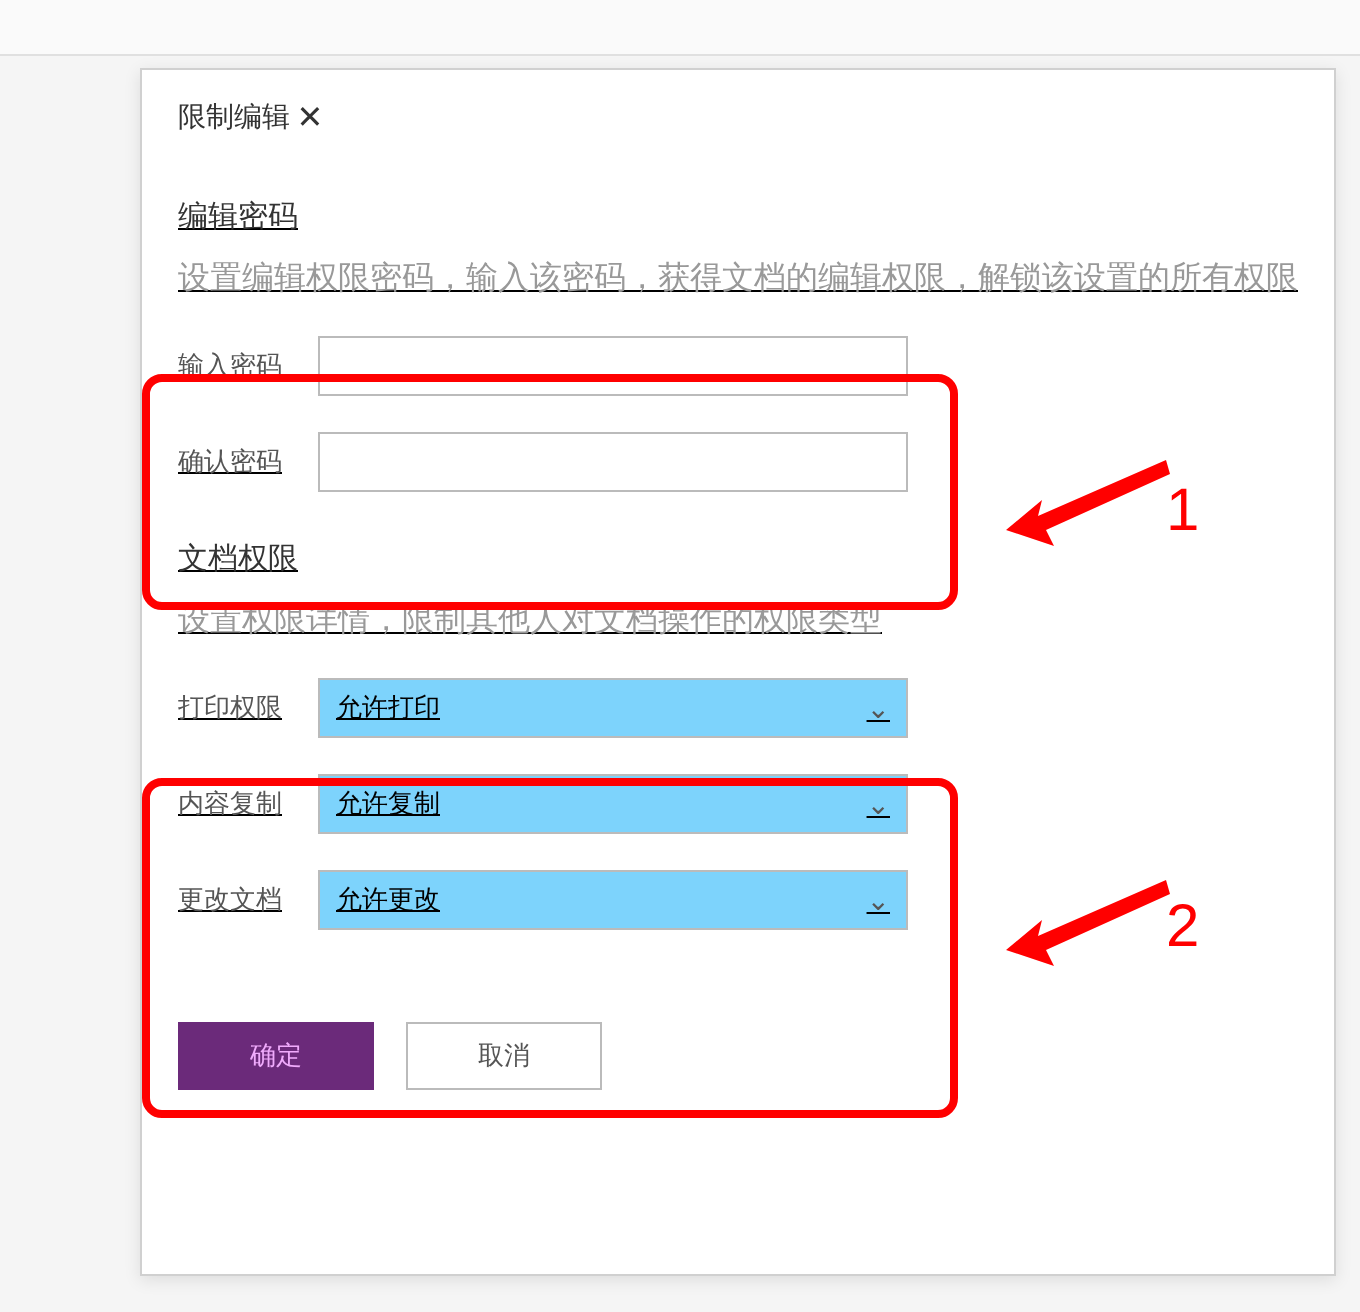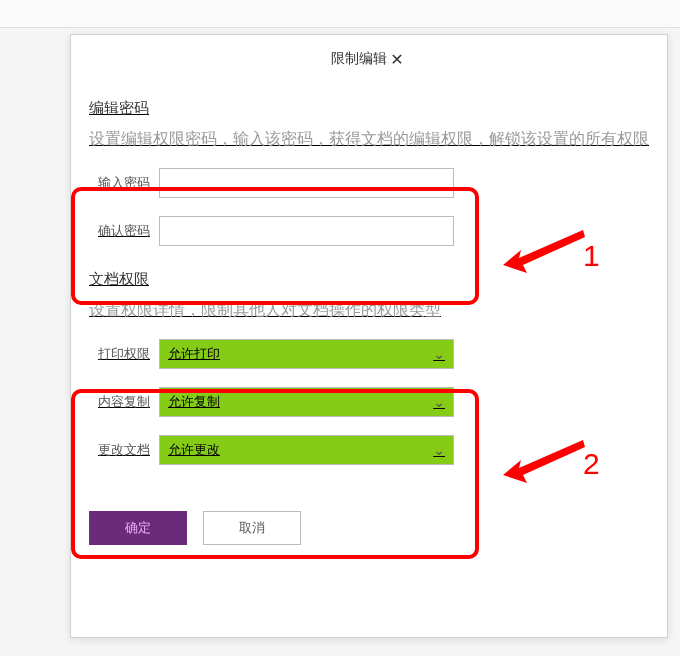--- a/index.html
+++ b/index.html
@@ -20,21 +20,21 @@
       left: 70px;
       top: 34px;
       width: 598px;
       height: 604px;
       background: #fff;
       border: 1px solid #d0d0d0;
       box-shadow: 0 2px 8px rgba(0,0,0,0.1);
     }
     .dialog-header {
       display: flex;
-      justify-content: center;
+      justify-content: flex-start;
       align-items: center;
       padding: 14px 18px 10px 18px;
     }
     .dialog-title {
       font-size: 14px;
       color: #333;
     }
     .close-btn {
       width: 20px;
       height: 20px;
@@ -65,39 +65,38 @@
     .form-row {
       display: flex;
       align-items: center;
       margin-bottom: 18px;
     }
     .form-label {
       width: 70px;
       font-size: 13px;
       color: #555;
       flex-shrink: 0;
-      text-align: center;
     }
     .form-input {
       flex: 1;
       max-width: 295px;
       height: 30px;
       border: 1px solid #bbb;
       padding: 0 8px;
       font-size: 13px;
       background: #fff;
     }
     .form-select {
       flex: 1;
       max-width: 295px;
       height: 30px;
       border: 1px solid #bbb;
       padding: 0 8px;
       font-size: 13px;
-      background: #84cc16;
+      background: #7dd3fc;
       display: flex;
       align-items: center;
       justify-content: space-between;
       cursor: pointer;
     }
     .chevron {
       font-size: 14px;
       color: #555;
     }
     .highlight-box {

